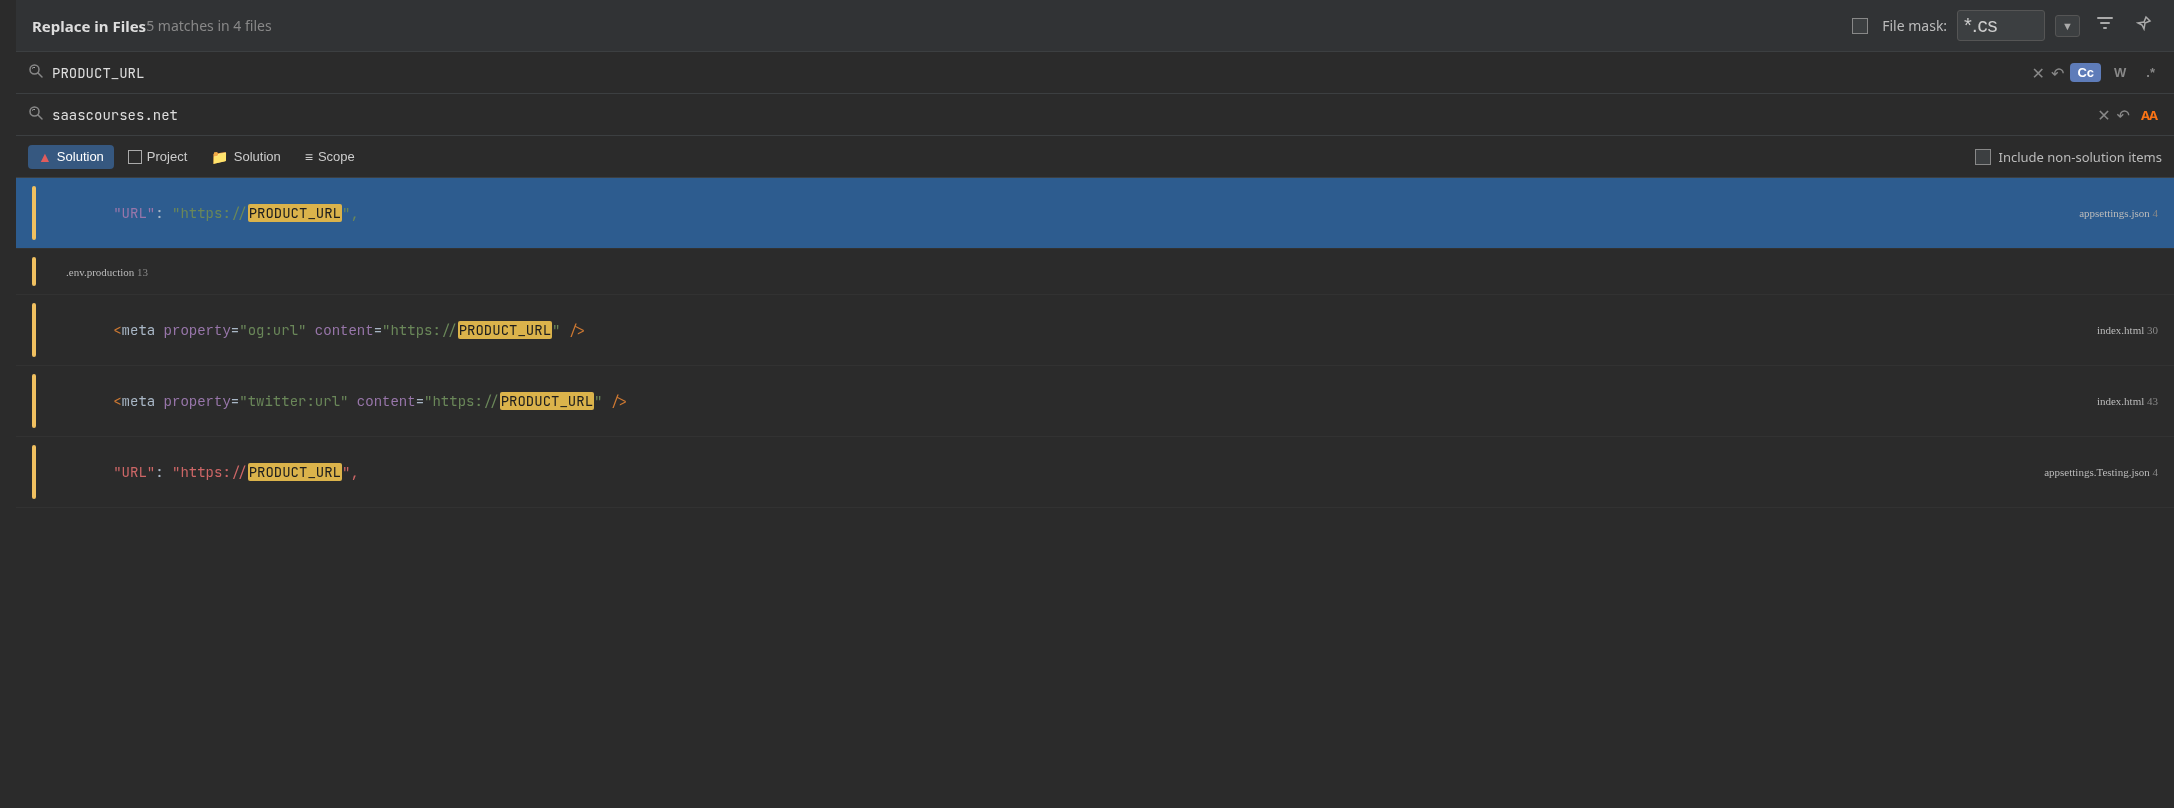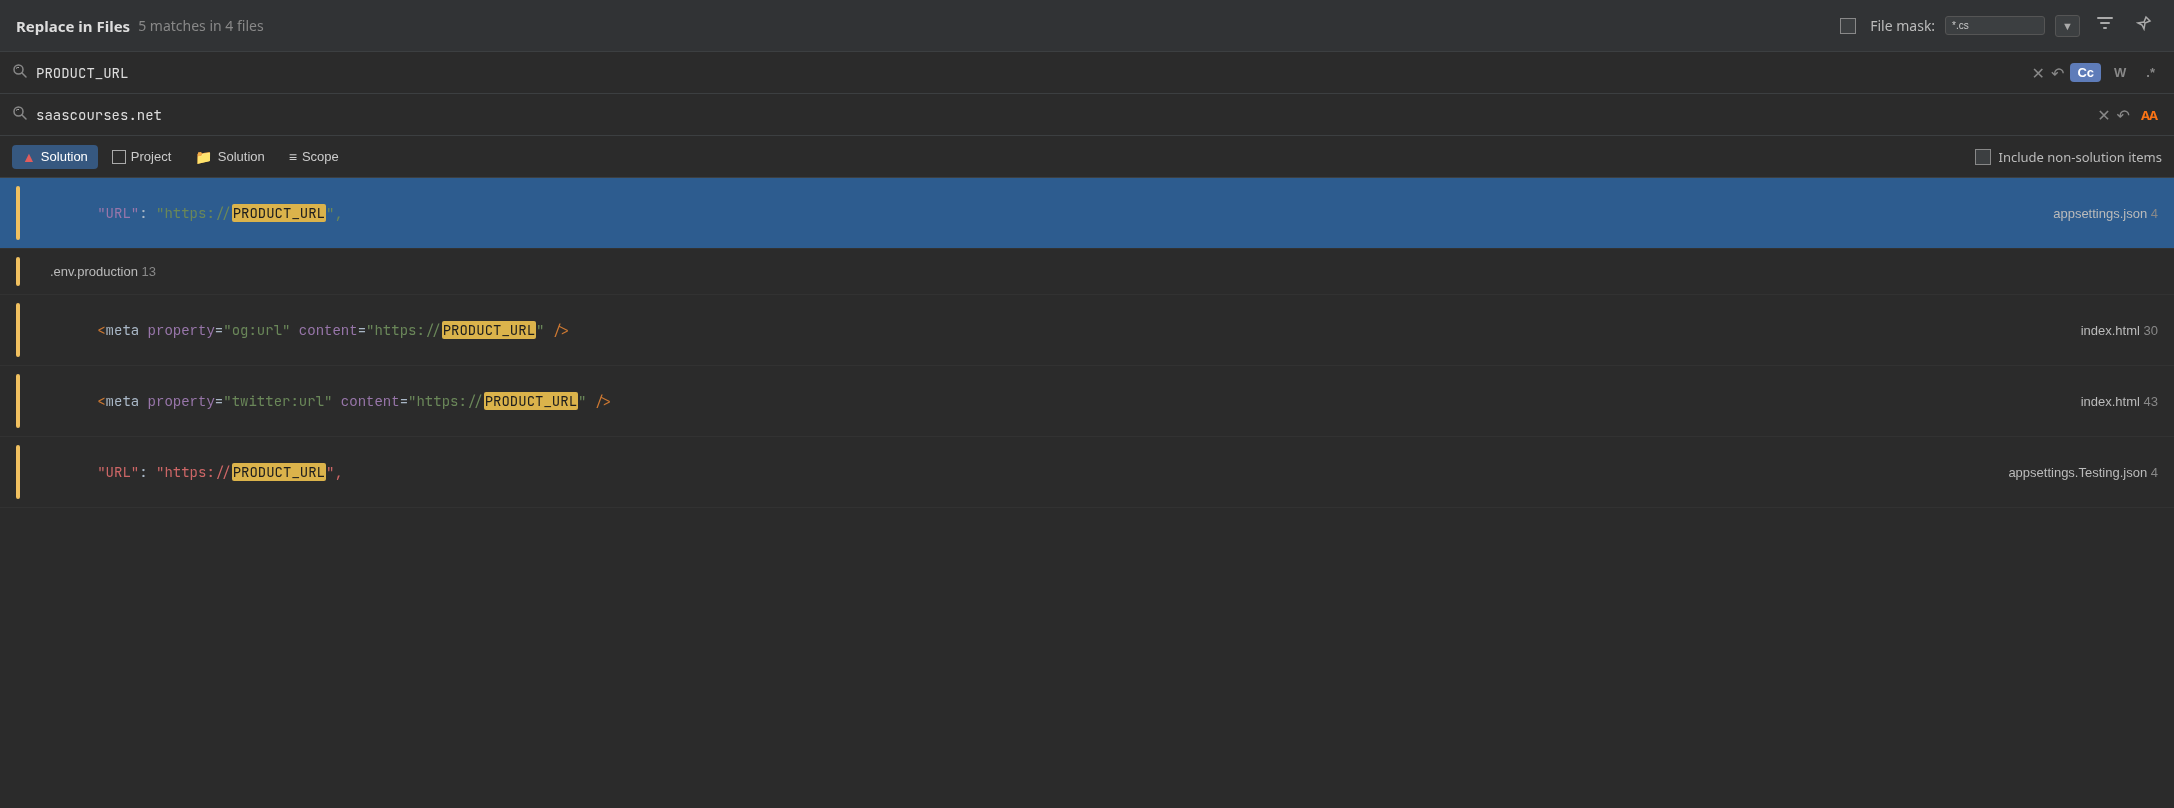--- a/index.html
+++ b/index.html
@@ -9,20 +9,21 @@
       font-family: 'Segoe UI', system-ui, sans-serif;
       font-size: 14px;
       color: #ccc;
       width: 2174px;
       min-height: 808px;
     }
 
     .panel {
       background: #2b2b2b;
       width: 100%;
+      padding-left: 16px;
     }
 
     
     .header-row {
       display: flex;
       align-items: center;
       padding: 10px 16px;
       background: #313335;
       border-bottom: 1px solid #3c3f41;
       min-height: 52px;
@@ -30,21 +31,20 @@
     .header-title {
       font-weight: 700;
       font-size: 15px;
       color: #ddd;
       white-space: nowrap;
     }
     .header-matches {
       font-weight: 400;
       font-size: 14px;
       color: #888;
-      margin-left: 8px;
     }
     .header-spacer { flex: 1; }
     .header-right {
       display: flex;
       align-items: center;
       gap: 10px;
     }
 
     .file-mask-label {
       color: #bbb;
@@ -56,24 +56,24 @@
       border: 1.5px solid #888;
       background: #3c3f41;
       display: inline-block;
       margin-right: 4px;
       vertical-align: middle;
     }
     .file-mask-input {
       background: #3c3f41;
       border: 1px solid #555;
       color: #ccc;
-      font-size: 10px;
+      font-size: 20px;
       padding: 3px 6px;
       border-radius: 3px;
-      width: 100px;
+      width: 88px;
     }
     .dropdown-arrow {
       font-size: 11px;
       color: #aaa;
       padding: 4px 6px;
       background: #3c3f41;
       border: 1px solid #555;
       border-radius: 3px;
       cursor: pointer;
     }
@@ -223,25 +223,25 @@
     .c-bracket { color: #cc7832; }
 
     .highlight {
       background: #dbb34b;
       color: #1e1e1e;
       border-radius: 2px;
       padding: 0 1px;
     }
 
     .result-file {
-      font-size: 13px;
+      font-size: 11px;
       color: #888;
       white-space: nowrap;
       margin-left: 20px;
-      font-family: Liberation Sans, sans-serif;
+      font-family: Liberation Serif, serif;
     }
 
     .result-file .filename {
       color: #bbb;
     }
     .result-file .linenum {
       color: #888;
     }
 
     .divider-left {

